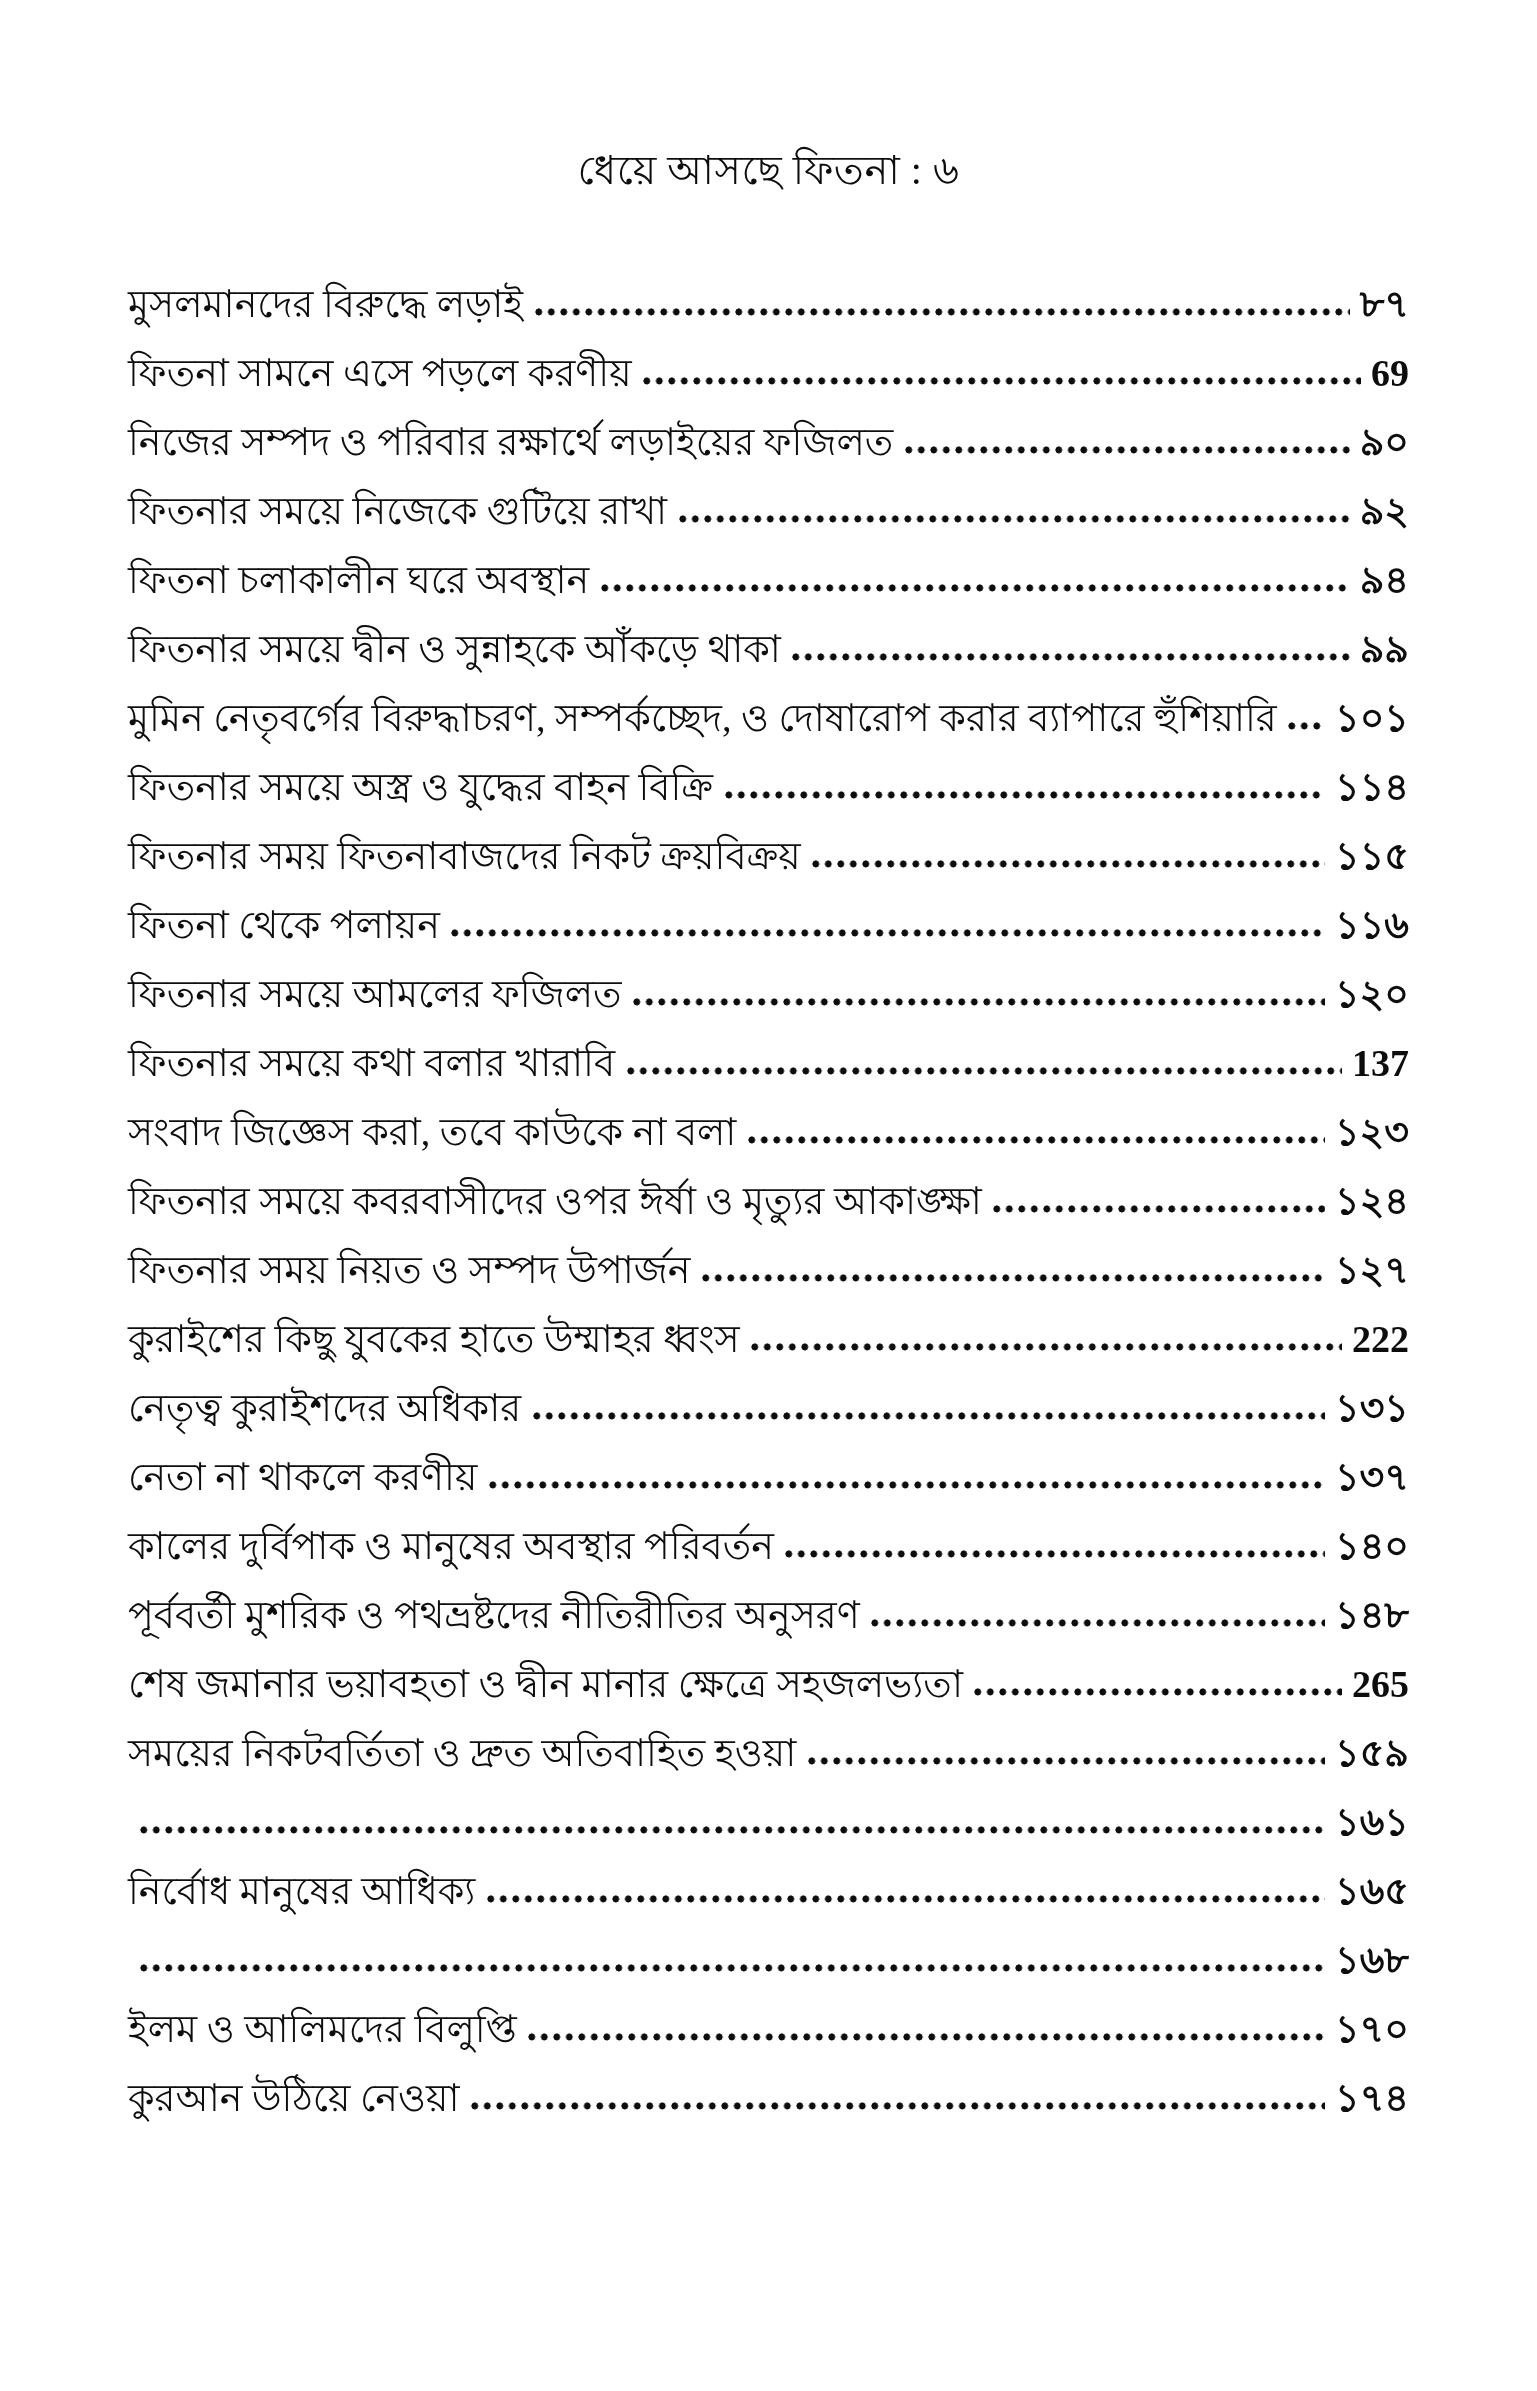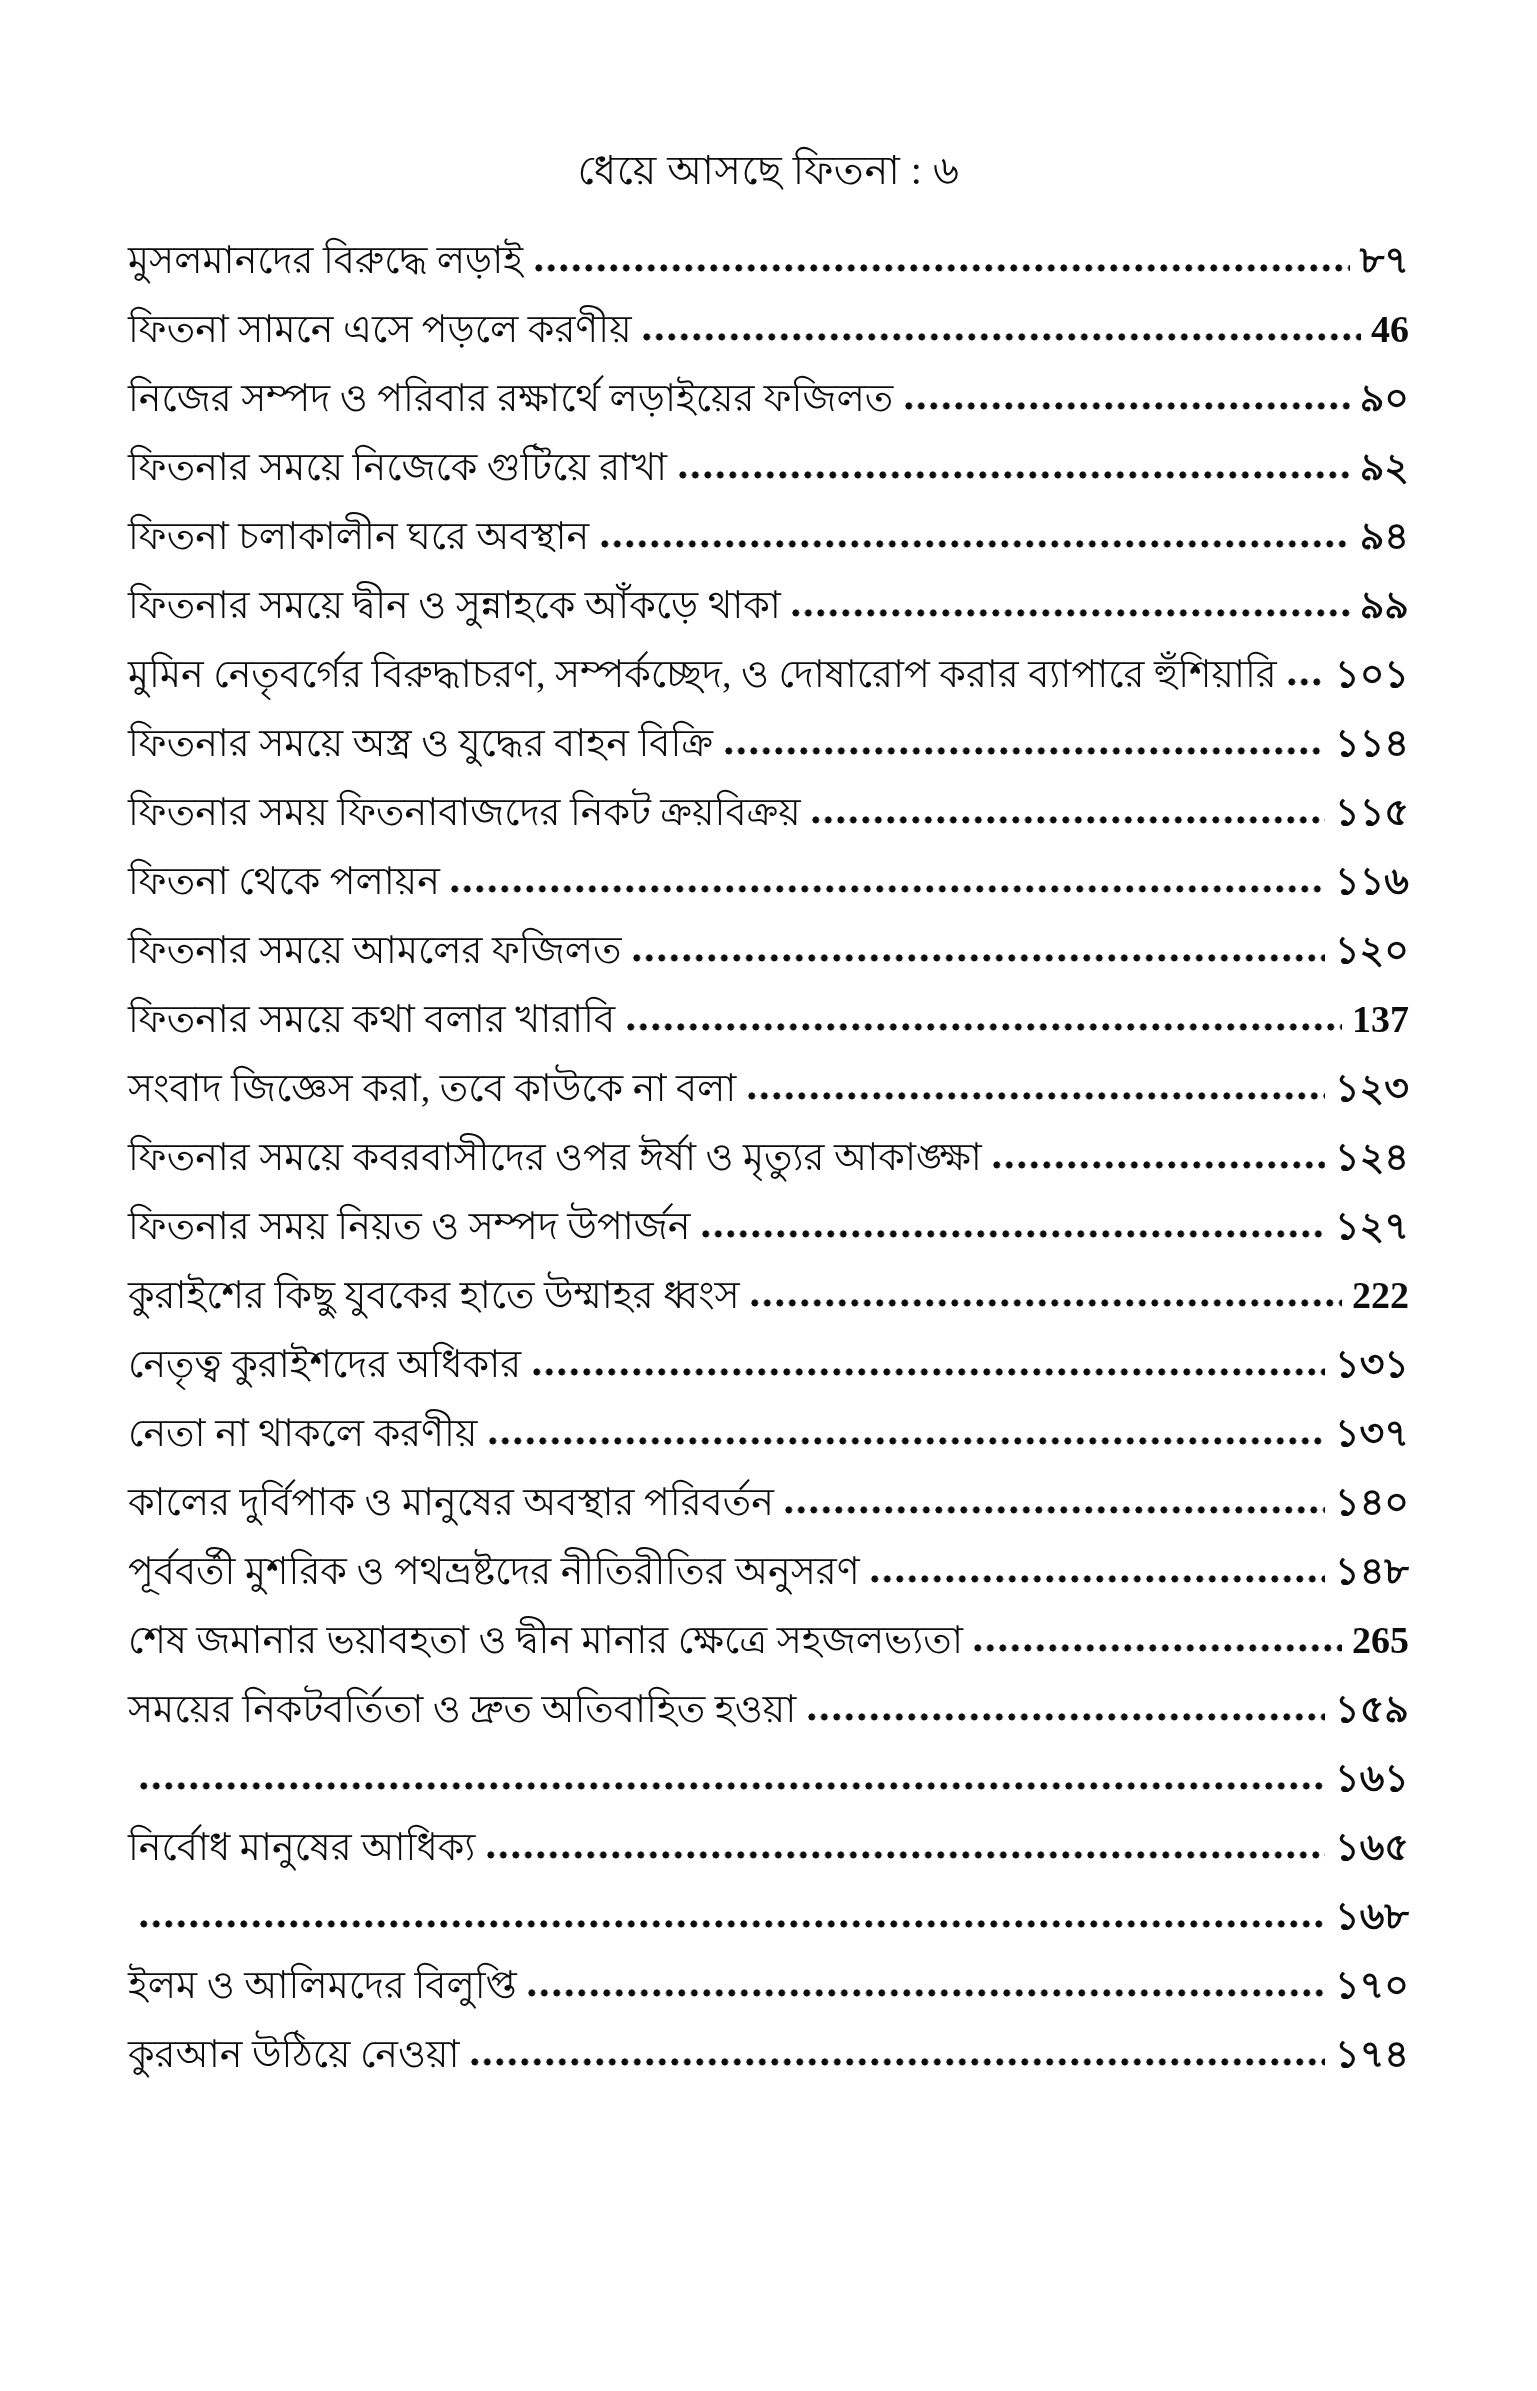--- a/index.html
+++ b/index.html
@@ -17,21 +17,21 @@
     background: #ffffff;
     box-sizing: border-box;
     padding: 144px 128px 0 128px;
     overflow: hidden;
   }
   .page-header {
     text-align: center;
     font-size: 40px;
     font-weight: 400;
     line-height: 54px;
-    margin-bottom: 28px;
+    margin-bottom: 72px;
     letter-spacing: 0.5px;
   }
   .toc {
     width: 100%;
   }
   .toc-row {
     display: flex;
     align-items: flex-end;
     width: 100%;
   }
@@ -69,21 +69,21 @@
   <div class="toc" id="toc">
   <div class="toc-row">
     <span class="toc-title">মুসলমানদের বিরুদ্ধে লড়াই</span>
     <span class="toc-leader"></span>
     <span class="toc-page">৮৭</span>
   </div>
 
   <div class="toc-row">
     <span class="toc-title">ফিতনা সামনে এসে পড়লে করণীয়</span>
     <span class="toc-leader"></span>
-    <span class="toc-page">46</span>
+    <span class="toc-page">69</span>
   </div>
 
   <div class="toc-row">
     <span class="toc-title">নিজের সম্পদ ও পরিবার রক্ষার্থে লড়াইয়ের ফজিলত</span>
     <span class="toc-leader"></span>
     <span class="toc-page">৯০</span>
   </div>
 
   <div class="toc-row">
     <span class="toc-title">ফিতনার সময়ে নিজেকে গুটিয়ে রাখা</span>

